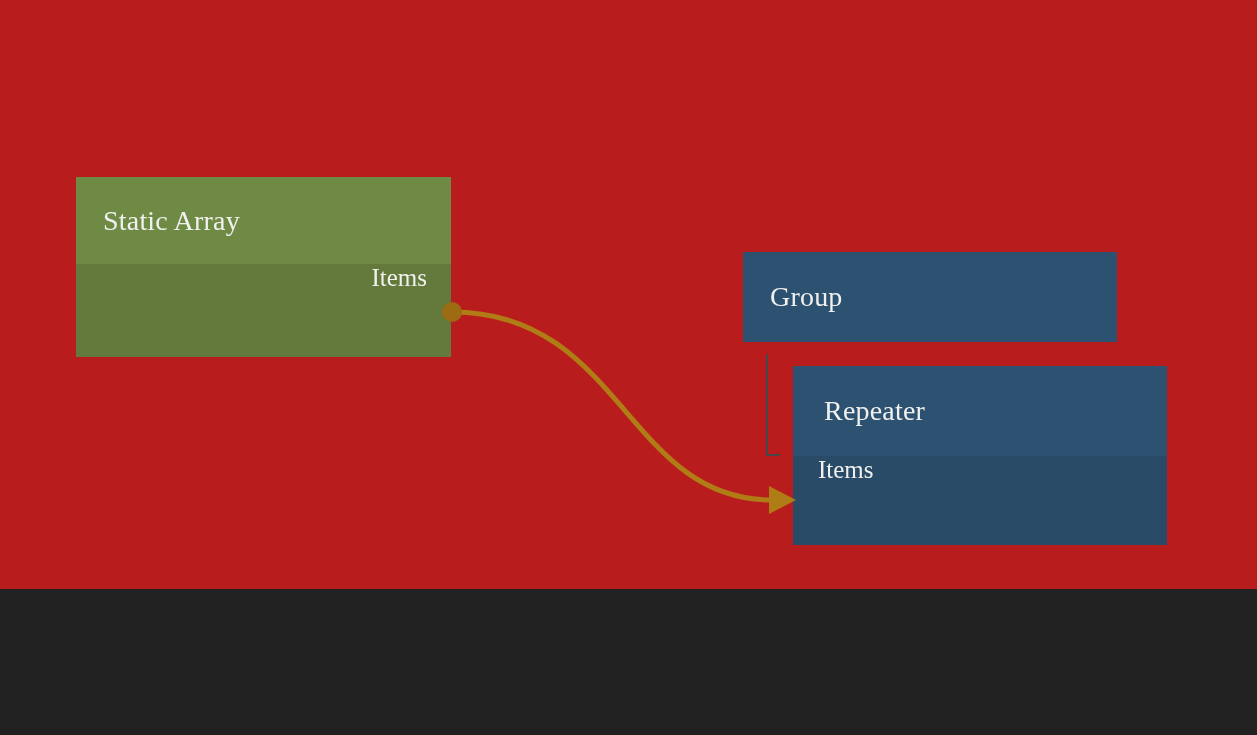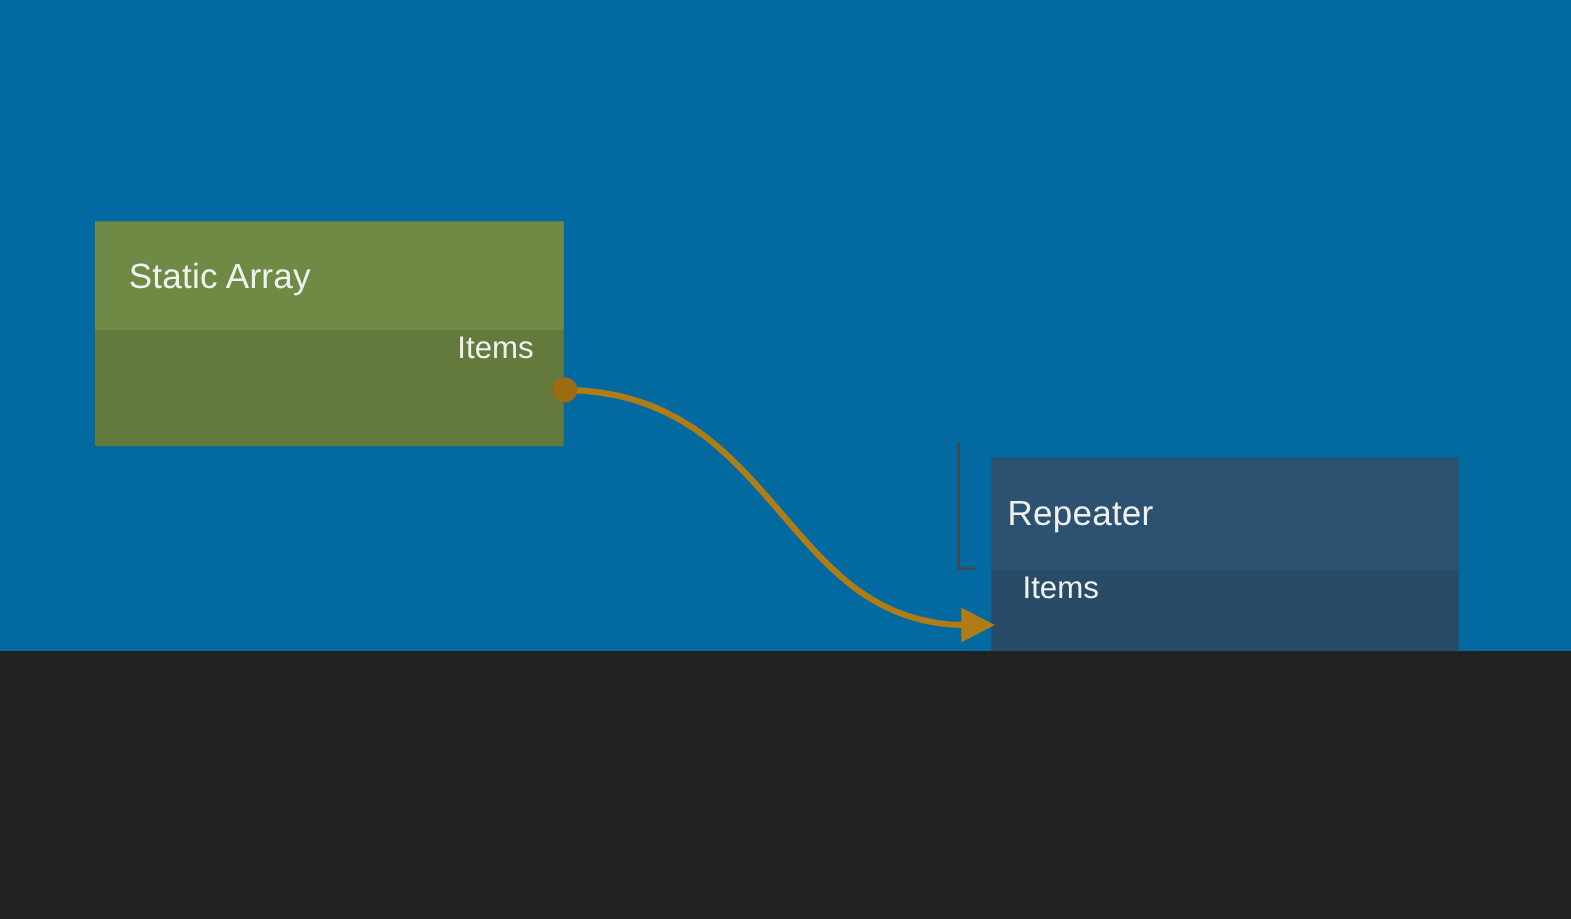--- a/index.html
+++ b/index.html
@@ -3,24 +3,24 @@
 <meta charset="utf-8">
 <style>
   html, body {
     margin: 0;
     padding: 0;
     background: #212121;
   }
   .canvas {
     position: relative;
     width: 1257px;
-    height: 521px;
-    background: #0369a1;
+    height: 589px;
+    background: #b91c1c;
     overflow: hidden;
-    font-family: Liberation Sans, sans-serif;
+    font-family: Liberation Serif, serif;
   }
   .node {
     position: absolute;
     color: #ececec;
   }
   .node-header {
     display: flex;
     align-items: center;
     padding-left: 27px;
     font-size: 28px;
@@ -36,21 +36,21 @@
   .node-static-array { left: 76px; top: 177px; width: 375px; }
   .node-static-array .node-header { height: 87px; background: #6f8a44; }
   .node-static-array .node-body   { height: 93px; background: #637a3c; justify-content: flex-end; padding-right: 24px; }
 
   
   .node-group { left: 743px; top: 252px; width: 374px; }
   .node-group .node-header { height: 90px; background: #2d5170; }
 
   
   .node-repeater { left: 793px; top: 366px; width: 374px; }
-  .node-repeater .node-header { height: 90px; background: #2d5170; padding-left: 13px; }
+  .node-repeater .node-header { height: 90px; background: #2d5170; padding-left: 31px; }
   .node-repeater .node-body   { height: 89px; background: #294b67; justify-content: flex-start; padding-left: 25px; }
 
   .wire-layer {
     position: absolute;
     left: 0; top: 0;
     width: 1257px;
     height: 735px;
     pointer-events: none;
   }
 </style>
@@ -65,20 +65,25 @@
 
   <div class="node node-static-array">
     <div class="node-header">
       <span>Static Array</span>
     </div>
     <div class="node-body">
       <span>Items</span>
     </div>
   </div>
 
+  <div class="node node-group">
+    <div class="node-header">
+      <span>Group</span>
+    </div>
+  </div>
 
   <div class="node node-repeater">
     <div class="node-header">
       <span>Repeater</span>
     </div>
     <div class="node-body">
       <span>Items</span>
     </div>
   </div>
 

